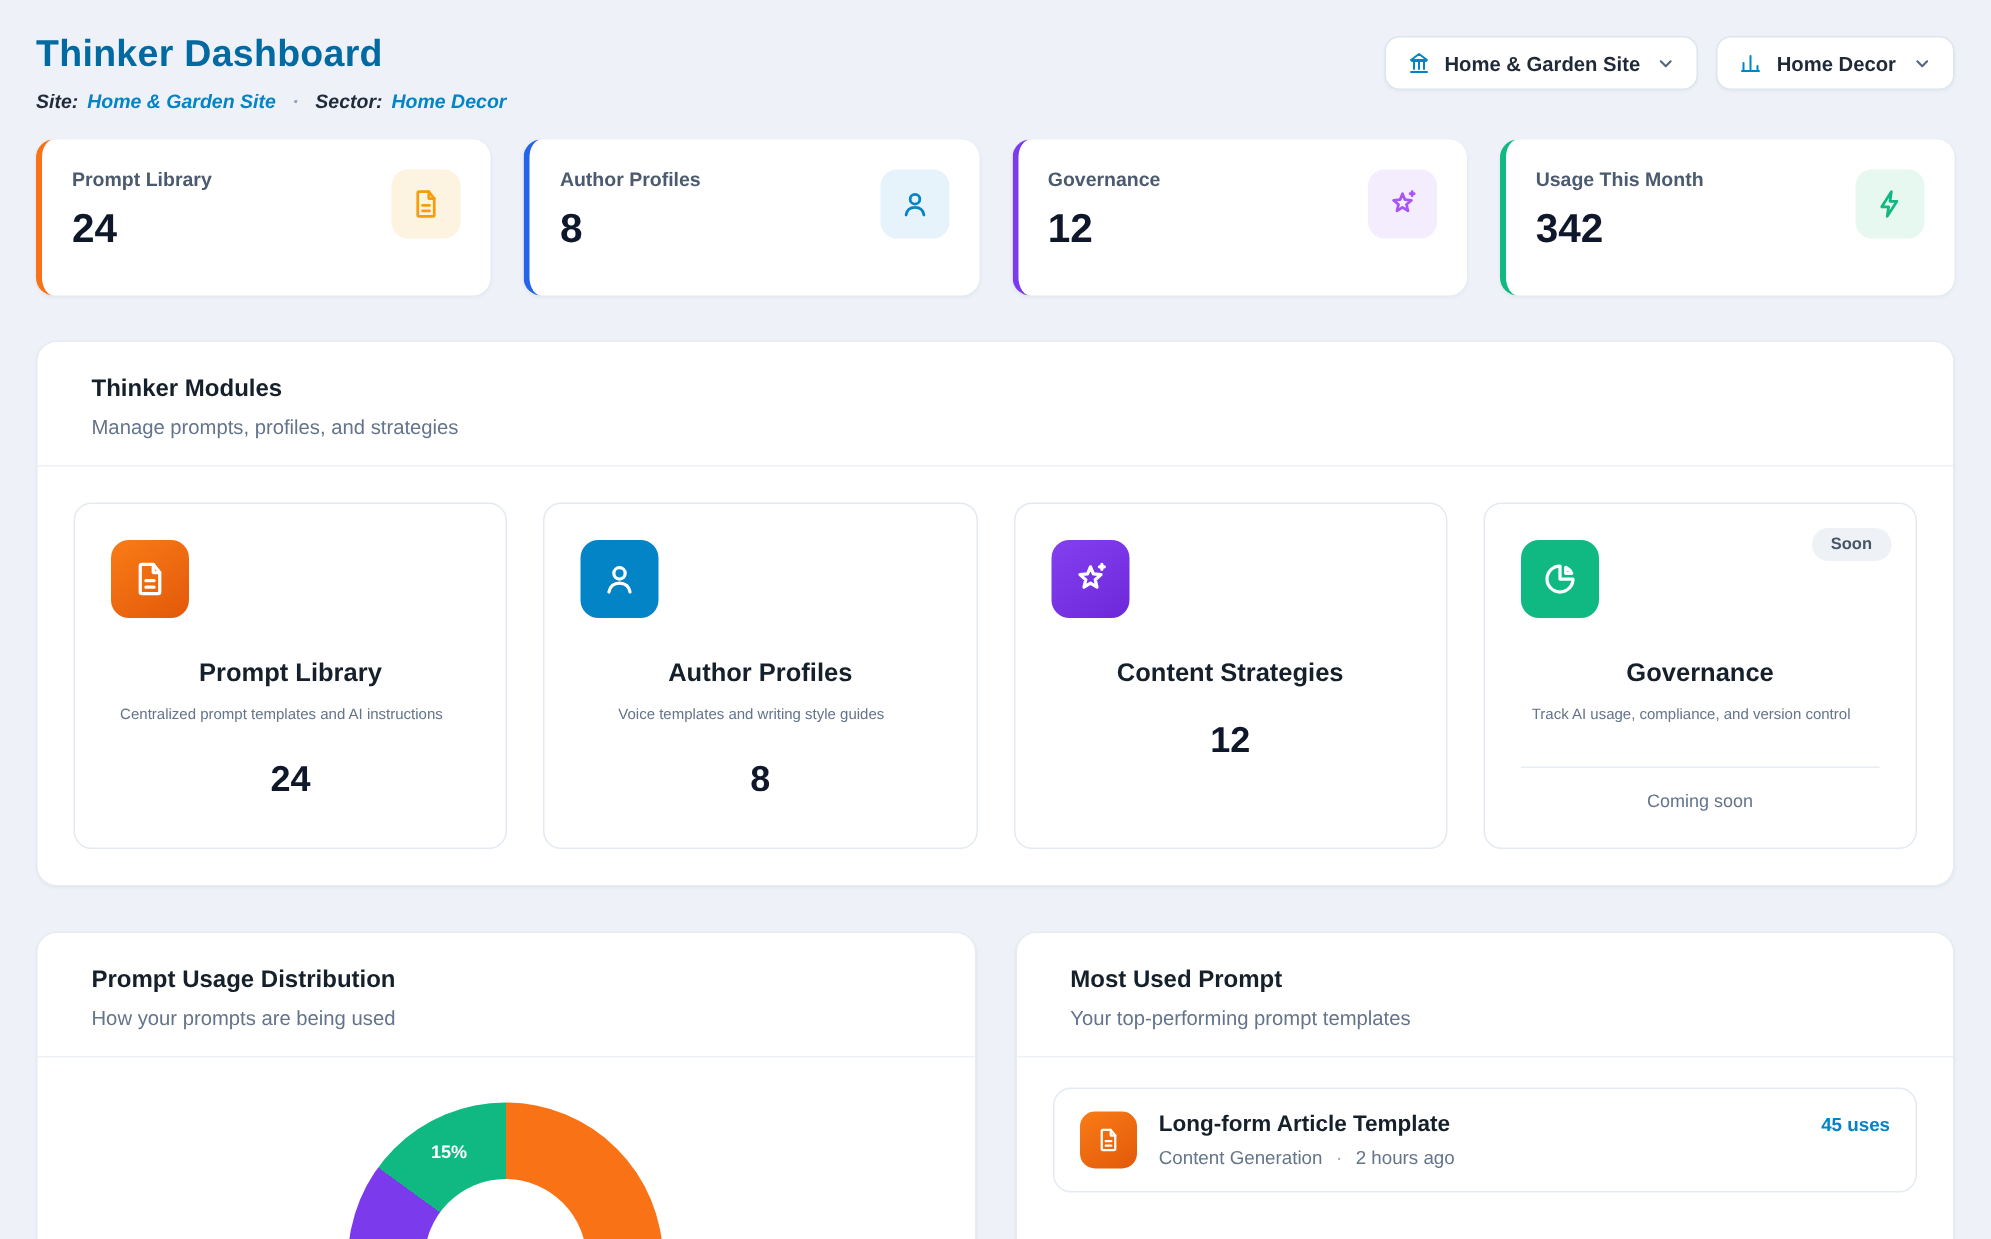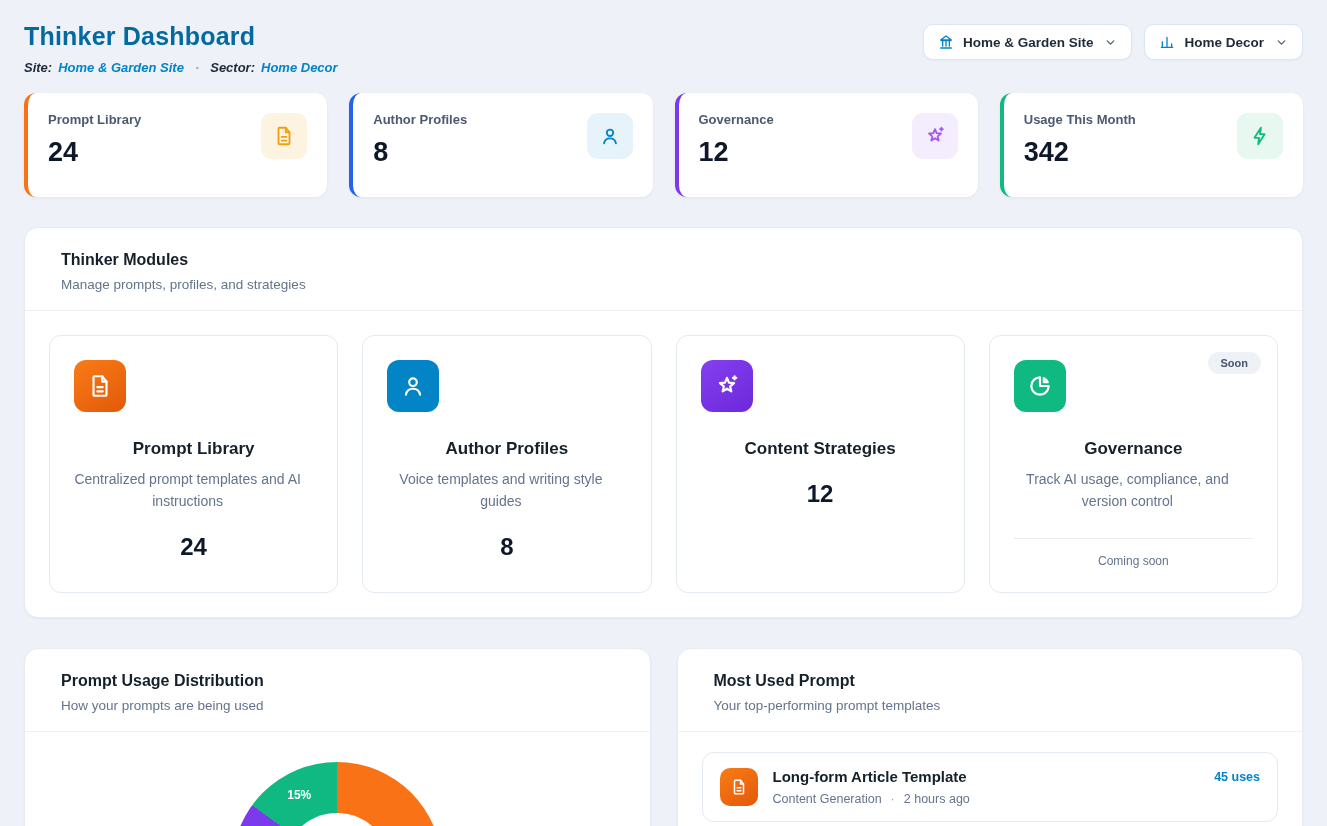--- a/index.html
+++ b/index.html
@@ -65,21 +65,21 @@
   
   .modules-grid { display: grid; grid-template-columns: repeat(4, 1fr); gap: 24px; padding: 24px; }
   .module-card { border: 1px solid #e4eaf1; border-radius: 12px; padding: 24px; position: relative; background: #fff; cursor: pointer; text-align: center; }
   .module-icon { width: 52px; height: 52px; border-radius: 12px; display: flex; align-items: center; justify-content: center; color: #fff; }
   .module-icon svg { width: 26px; height: 26px; }
   .m-orange { background: linear-gradient(145deg, #f97c16, #e2590a); }
   .m-blue   { background: #0284c7; }
   .m-purple { background: linear-gradient(145deg, #8440f0, #6d28d9); }
   .m-green  { background: #10b981; }
   .module-title { margin-top: 27px; font-size: 17px; font-weight: 800; color: #15202b; }
-  .module-desc { margin-top: 10px; font-size: 14px; color: #64748b; line-height: 1.55; width: 95%; }
+  .module-desc { margin-top: 10px; font-size: 10px; color: #64748b; line-height: 1.55; width: 95%; }
   .module-value { margin-top: 21px; font-size: 24px; font-weight: 800; color: #0f172a; }
   .soon-badge { position: absolute; top: 16px; right: 16px; background: #eef2f7; color: #475569; font-size: 11px; font-weight: 700; padding: 5px 13px; border-radius: 999px; }
   .gov-divider { margin-top: 26px; border-top: 1px solid #e8edf3; }
   .gov-note { margin-top: 15px; font-size: 12px; color: #64748b; }
 
   
   .bottom-grid { display: grid; grid-template-columns: 1fr 1fr; gap: 26px; margin-top: 30px; }
   .bottom-grid .panel { margin-top: 0; }
 
   .chart-area { position: relative; height: 320px; }

